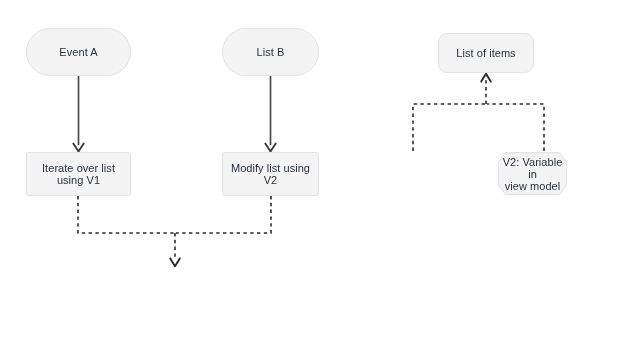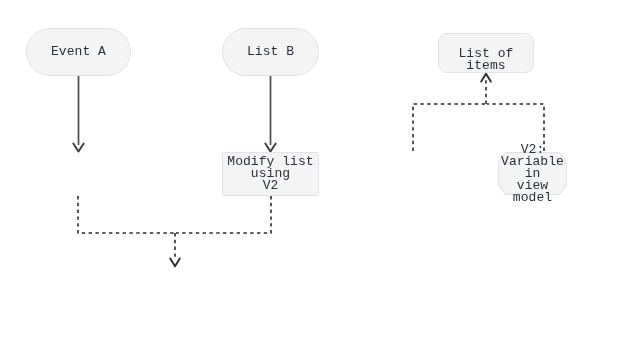--- a/index.html
+++ b/index.html
@@ -29,27 +29,26 @@
     pointer-events: none;
   }
   .node {
     position: absolute;
     box-sizing: border-box;
     display: flex;
     align-items: center;
     justify-content: center;
     text-align: center;
     color: #28303a;
-    font-size: 13px;
+    font-size: 11px;
     line-height: 12px;
     letter-spacing: 0.05px;
     background: #f4f4f5;
     border: 1px solid #e3e3e5;
     z-index: 2;
-    font-family: Liberation Mono, monospace;
   }
   .node-label {
     display: block;
     white-space: pre-line;
     padding: 0 4px;
   }
   
   .node.shape-pill {
     border-radius: 24px;
   }
@@ -140,28 +139,32 @@
   </svg>
 
   <div class="node shape-pill" style="left:26px; top:28px; width:105px; height:48px;">
     <span class="node-label">Event A</span>
   </div>
 
   <div class="node shape-pill" style="left:222px; top:28px; width:97px; height:48px;">
     <span class="node-label">List B</span>
   </div>
 
+  <div class="node shape-rect" style="left:26px; top:152px; width:105px; height:44px;">
+    <span class="node-label">Iterate over list
+using V1</span>
+  </div>
 
   <div class="node shape-rect" style="left:222px; top:152px; width:97px; height:44px;">
     <span class="node-label">Modify list using
 V2</span>
   </div>
 
 
-  <div class="node shape-round" style="left:438px; top:33px; width:96px; height:40px;align-items:flex-end;">
+  <div class="node shape-round" style="left:438px; top:33px; width:96px; height:40px;">
     <span class="node-label">List of items</span>
   </div>
 
 
   <div class="node shape-octagon" style="left:498px; top:152px; width:69px; height:43px;">
     <span class="octagon-bg"></span>
     <svg class="octagon-outline" viewBox="0 0 91 43" preserveAspectRatio="none">
       <polygon points="10,0.6 81,0.6 90.4,10 90.4,33 81,42.4 10,42.4 0.6,33 0.6,10" fill="none" stroke="#e3e3e5" stroke-width="1.2"></polygon>
     </svg>
     <span class="node-label">V2: Variable in

